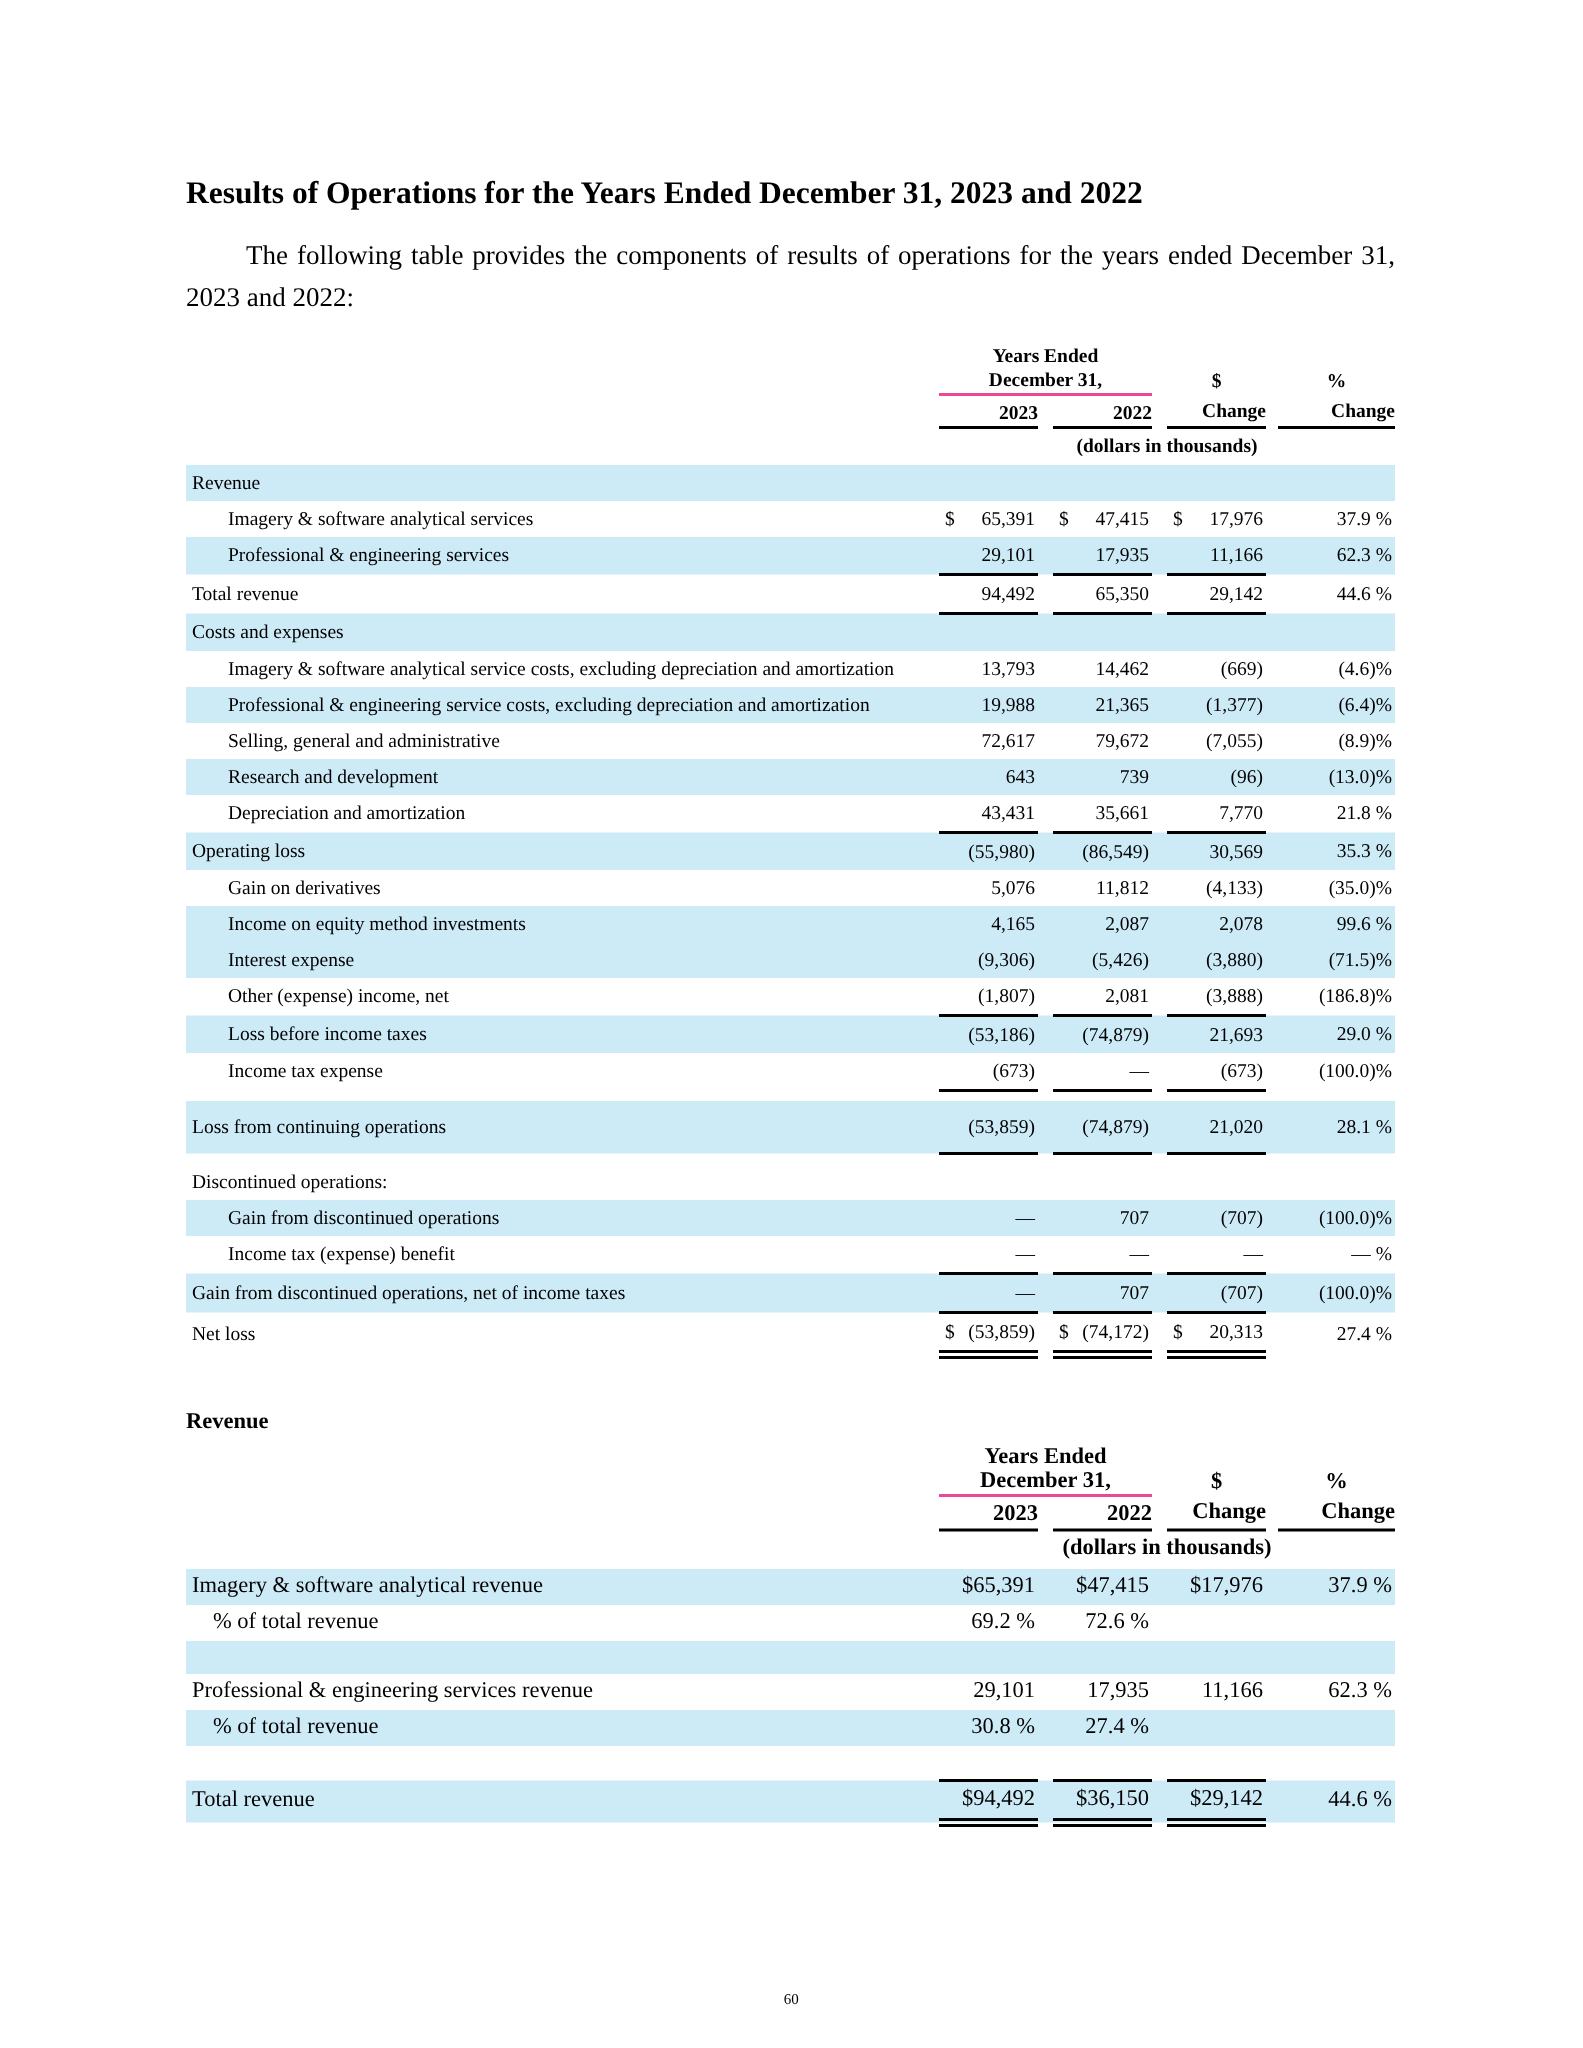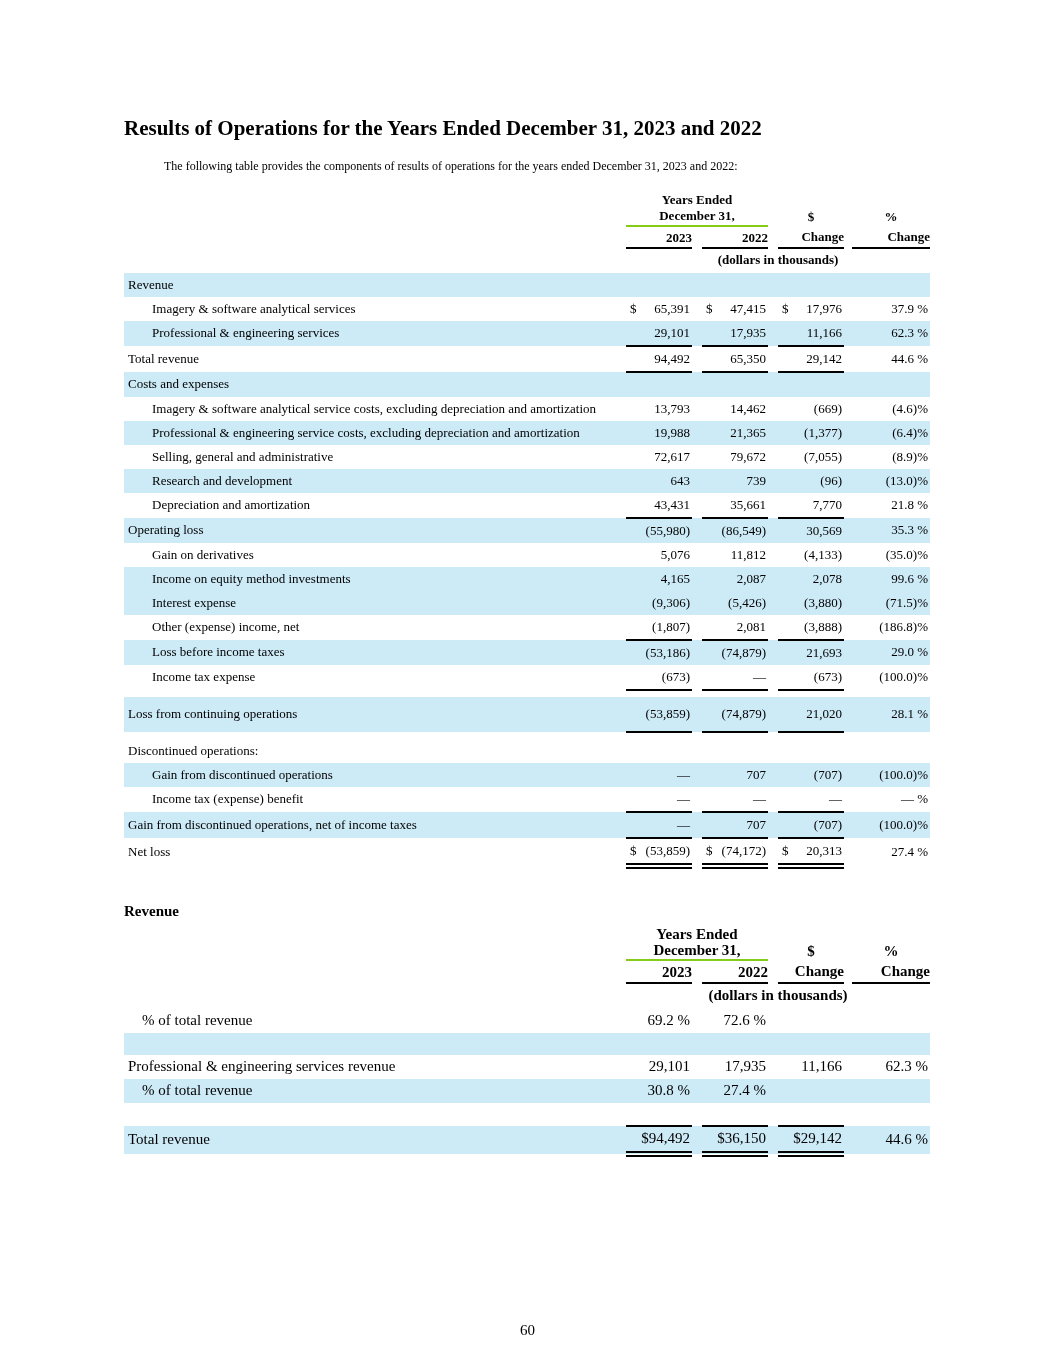--- a/index.html
+++ b/index.html
@@ -1,53 +1,53 @@
 <!DOCTYPE html>
 <html><head>
 <meta charset="utf-8">
 <style>
   html,body{margin:0;padding:0;background:#fff;}
   body{width:1055px;height:1365px;position:relative;overflow:hidden;
        font-family:"Liberation Serif","DejaVu Serif",serif;color:#000;}
   .page{box-sizing:border-box;padding:116px 125px 0 124px;}
   .title{font-size:21px;font-weight:bold;margin:0 0 16px 0;}
-  .intro{font-size:12px;line-height:1.55;margin:0;text-align:justify;text-indent:40px;}
+  .intro{font-size:18px;line-height:1.55;margin:0;text-align:justify;text-indent:40px;}
   table.fin{border-collapse:collapse;width:806px;table-layout:fixed;margin-top:16px;}
   table.t1{font-size:13px;}
   table.t2{font-size:15px;margin-top:6px;}
   col.c-lbl{width:auto;}
   col.c-v{width:66px;}
   col.c-g1{width:10px;}
   col.c-g2{width:8px;}
   col.c-p{width:78px;}
   td{padding:0;vertical-align:middle;}
   
   tr.h1row td{vertical-align:bottom;font-weight:bold;}
-  td.ye{text-align:center;line-height:16px;border-bottom:2px solid #84cc16;padding-bottom:1px;}
+  td.ye{text-align:center;line-height:16px;border-bottom:2px solid #ec4899;padding-bottom:1px;}
   td.sym{text-align:center;line-height:16px;padding-bottom:1px;}
   tr.h2row td.yr{font-weight:bold;text-align:right;border-bottom:2px solid #000;padding:3px 0 1px 0;}
   tr.h3row td.units{font-weight:bold;text-align:center;padding:3px 0 5px 0;}
   
   tbody td{height:24px;}
   td.lbl{text-align:left;padding-left:4px;}
   tr.ind td.lbl{padding-left:28px;}
   tr.ind2 td.lbl{padding-left:18px;}
   td.v .m{display:flex;justify-content:space-between;padding:0 2px 0 4px;}
   td.v{text-align:right;}
   td.v.plain{padding-right:2px;}
   td.p{text-align:right;padding-right:2px;}
   tr.shaded{background:#cdeaf7;}
   tr.u1 td.v{border-bottom:2px solid #000;}
   tr.tl td.v{border-top:2px solid #000;}
   tr.dul td.v{border-bottom:6px double #000;}
   tr.pad td{padding-top:5px;padding-bottom:5px;margin-left:32px;}
   tr.gaprow td{height:6px;}
   tr.blank td{height:22px;}
   .sec-heading{font-size:15px;font-weight:bold;margin:34px 0 4px 0;}
-  .pagenum{position:absolute;bottom:26px;left:0;width:100%;text-align:center;font-size:15px;}
+  .pagenum{position:absolute;bottom:26px;left:0;width:100%;text-align:center;font-size:10px;}
 </style>
 </head>
 <body>
 
 <div class="page">
 
   <h1 class="title">Results of Operations for the Years Ended December 31, 2023 and 2022</h1>
   <p class="intro">The following table provides the components of results of operations for the years ended December 31, 2023 and 2022:</p>
 
   <table class="fin t1">
@@ -662,20 +662,30 @@
         <td class="yr">Change</td>
         <td class="g"></td>
         <td class="yr">Change</td>
       </tr>
       <tr class="h3row">
         <td class="lbl"></td>
         <td class="units" colspan="7">(dollars in thousands)</td>
       </tr>
     </thead>
     <tbody>
+      <tr class="shaded">
+        <td class="lbl">Imagery &amp; software analytical revenue</td>
+        <td class="v plain">$65,391</td>
+          <td class="g"></td>
+        <td class="v plain">$47,415</td>
+          <td class="g"></td>
+        <td class="v plain">$17,976</td>
+          <td class="g"></td>
+        <td class="p">37.9 %</td>
+      </tr>
       <tr class="ind2">
         <td class="lbl">% of total revenue</td>
         <td class="v plain">69.2 %</td>
           <td class="g"></td>
         <td class="v plain">72.6 %</td>
           <td class="g"></td>
         <td class="v plain"></td>
           <td class="g"></td>
         <td class="p"></td>
       </tr>

